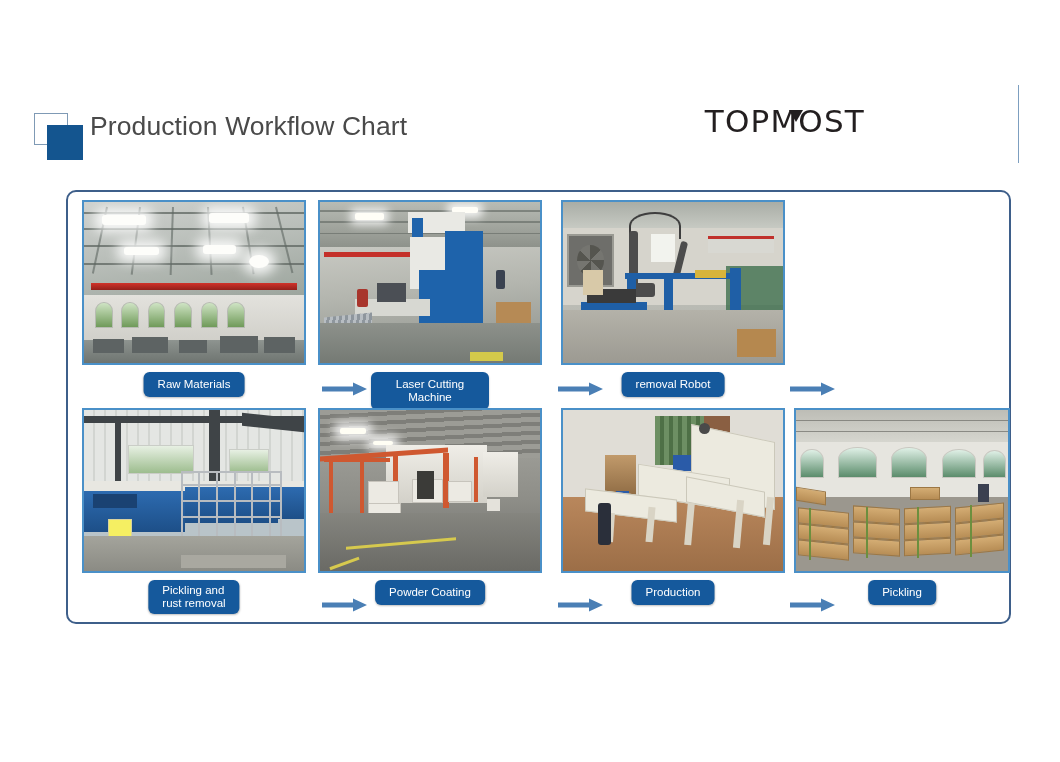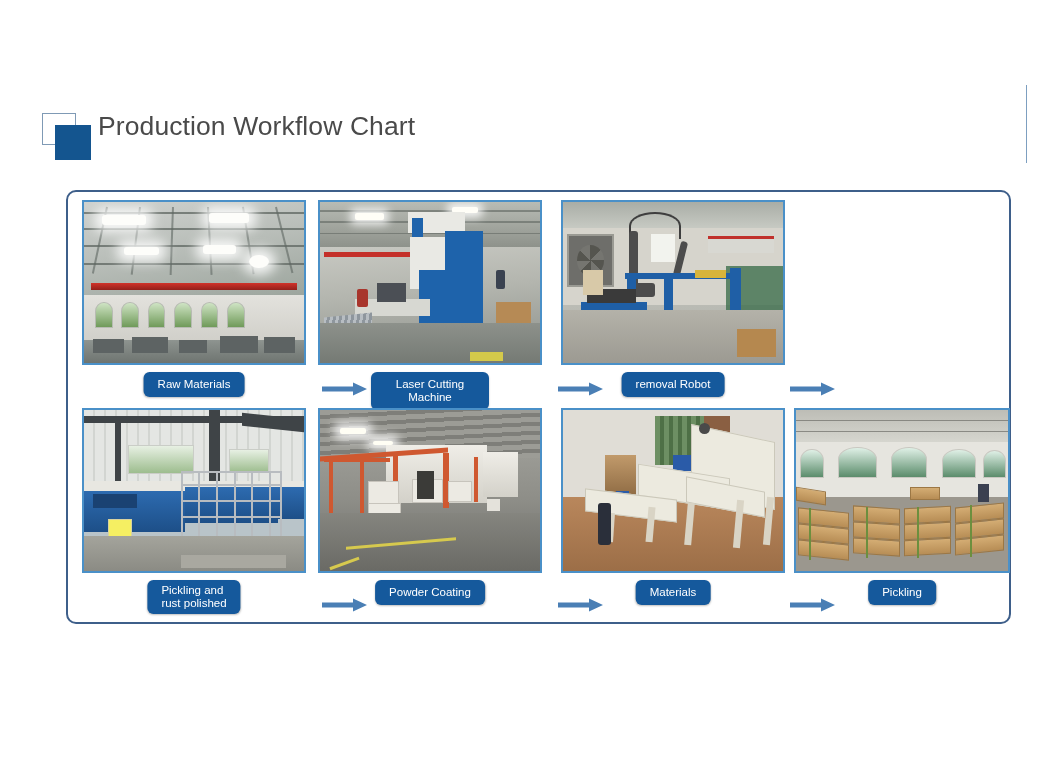--- a/index.html
+++ b/index.html
@@ -11,21 +11,21 @@
     width: 1060px;
     height: 762px;
     position: relative;
     font-family: "Liberation Sans", sans-serif;
     overflow: hidden;
   }
 
   
   #header {
     position: absolute;
-    left: 8px; top: 0;
+    left: 0; top: 0;
     width: 880px; height: 180px; padding-left: 31px;
   }
   #logo-mark {
     position: absolute;
     left: 34px; top: 113px;
     width: 52px; height: 48px;
   }
   #logo-square-outline {
     position: absolute;
     left: 0; top: 0;
@@ -266,20 +266,24 @@
 
 <div id="header">
 
   <div id="logo-mark">
     <div id="logo-square-outline"></div>
     <div id="logo-square-solid"></div>
   </div>
 
   <div id="page-title">Production Workflow Chart</div>
 
+  <div id="brand-logo">
+    <span class="brand-text">TOPMOST</span>
+    <span class="brand-mark"></span>
+  </div>
 
   <div id="header-rule"></div>
 </div>
 
 <div id="workflow-container">
 
   <div class="wf-row" id="wf-row-1">
 
     <div class="wf-cell c1">
       <div class="photo-frame">
@@ -415,21 +419,21 @@
           <div class="p5-rackbar" style="left:52%;top:38%;width:2px;height:45%"></div>
           <div class="p5-rackbar" style="left:60%;top:38%;width:2px;height:45%"></div>
           <div class="p5-rackbar" style="left:68%;top:38%;width:2px;height:45%"></div>
           <div class="p5-rackbar" style="left:76%;top:38%;width:2px;height:45%"></div>
           <div class="p5-rackbar" style="left:84%;top:38%;width:2px;height:45%"></div>
           <div class="p5-floor"></div>
           <div style="position:absolute;left:44%;bottom:2%;width:48%;height:8%;background:#a9a8a0"></div>
         </div>
       </div>
       <div class="wf-label two-line">Pickling and
-rust polished</div>
+rust removal</div>
       <svg class="wf-arrow arrow-a0" style="left:246px;top:192px" viewBox="0 0 46 14">
         <polygon points="0,4.5 31,4.5 31,0.5 45,7 31,13.5 31,9.5 0,9.5" fill="#4a7fb5"></polygon>
       </svg>
     </div>
 
     <div class="wf-cell c1">
       <div class="photo-frame">
         <div class="photo">
           <div class="p6-bg"></div>
           <div class="p6-roof"></div>
@@ -478,21 +482,21 @@
           <div class="p7-frame" style="left:56%;top:46%;width:36%;height:16%;transform:skewY(11deg)"></div>
           <div class="p7-leg" style="left:38%;top:60%;width:3%;height:22%;transform:rotate(5deg)"></div>
           <div class="p7-leg" style="left:56%;top:58%;width:3%;height:26%;transform:rotate(5deg)"></div>
           <div class="p7-leg" style="left:78%;top:56%;width:3%;height:30%;transform:rotate(5deg)"></div>
           <div class="p7-leg" style="left:92%;top:54%;width:3%;height:30%;transform:rotate(5deg)"></div>
           <div class="p7-leg" style="left:20%;top:64%;width:3%;height:18%;transform:rotate(4deg)"></div>
           <div class="p7-person" style="left:16%;top:58%;width:6%;height:26%"></div>
           <div style="position:absolute;left:62%;top:8%;width:5%;height:7%;background:#4a4a4a;border-radius:50%"></div>
         </div>
       </div>
-      <div class="wf-label">Materials</div>
+      <div class="wf-label">Production</div>
       <svg class="wf-arrow arrow-a2" style="left:232px;top:192px" viewBox="0 0 46 14">
         <polygon points="0,4.5 31,4.5 31,0.5 45,7 31,13.5 31,9.5 0,9.5" fill="#4a7fb5"></polygon>
       </svg>
     </div>
 
     <div class="wf-cell c3">
       <div class="photo-frame">
         <div class="photo">
           <div class="p8-bg"></div>
           <div class="p8-roof"></div>

